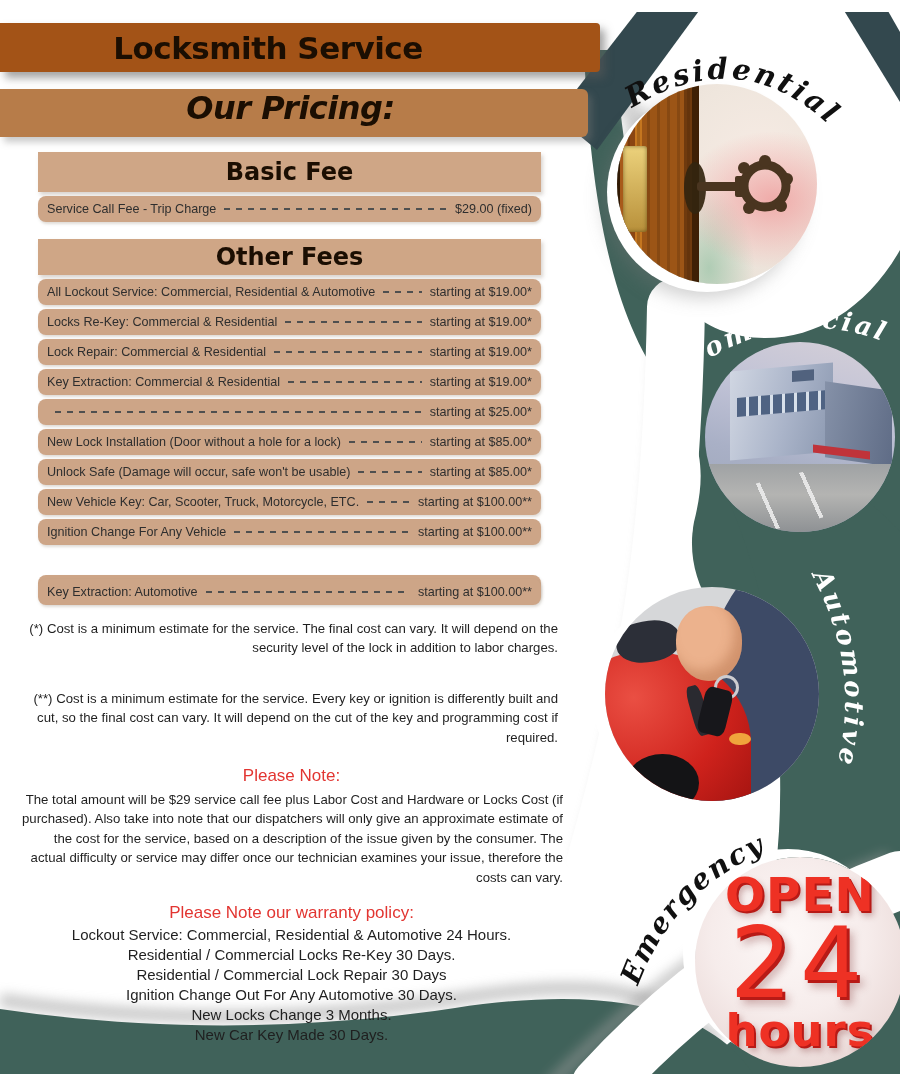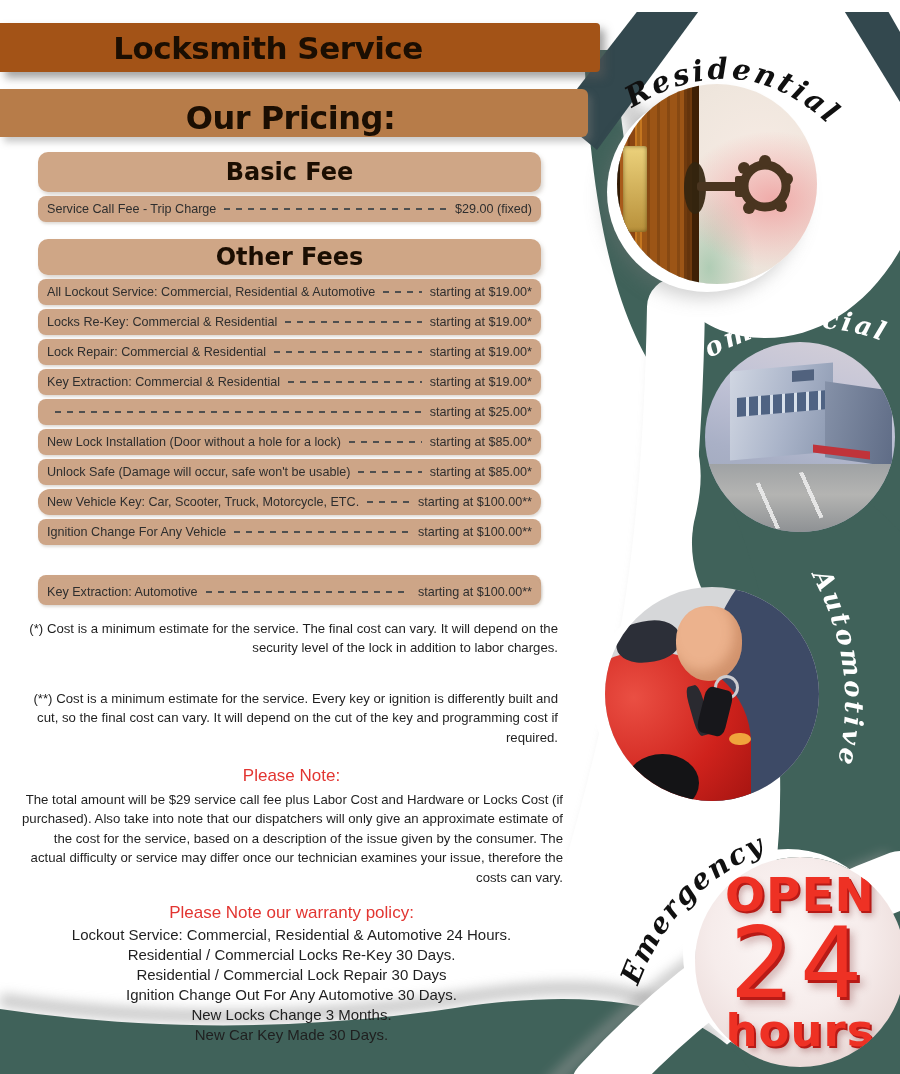--- a/index.html
+++ b/index.html
@@ -8,26 +8,26 @@
   svg{display:block;}
   .abs{position:absolute;}
 
   
   .banner1{left:0;top:11px;width:600px;height:49px;background:#a35317;border-radius:0 4px 4px 0;
            box-shadow:5px 6px 8px rgba(90,90,90,.55);display:flex;align-items:center;justify-content:center;
            padding-right:64px;box-sizing:border-box;}
   .banner1 span, .banner2 span{font-family:"DejaVu Sans",sans-serif;font-weight:800;color:#1b0e02;letter-spacing:-.5px;}
   .banner1 span{font-size:31px;}
   .banner2{left:0;top:77px;width:588px;height:48px;background:#b77c49;border-radius:0 6px 6px 0;
-           box-shadow:4px 5px 7px rgba(120,120,120,.4);display:flex;align-items:flex-end;justify-content:center;
-           padding-right:7px;box-sizing:border-box;}
+           box-shadow:4px 5px 7px rgba(120,120,120,.4);display:flex;align-items:flex-start;justify-content:center;
+           padding-right:7px;box-sizing:border-box;font-style:italic;}
   .banner2 span{font-size:32px;}
 
   
-  .feehead{left:38px;width:503px;background:#cfa686;border-radius:10px;display:flex;align-items:center;
+  .feehead{left:38px;width:503px;background:#cfa686;border-radius:0;display:flex;align-items:center;
            justify-content:center;box-shadow:2px 3px 4px rgba(150,135,120,.35);}
   .feehead span{font-family:"DejaVu Sans",sans-serif;font-weight:800;font-size:24px;color:#1b0e02;}
   .basic-head{top:140px;height:40px;}
   .other-head{top:227px;height:36px;}
   .feerow{left:38px;width:503px;height:26px;background:#cda587;border-radius:8px;display:flex;align-items:center;
           padding:0 9px;box-sizing:border-box;font-size:12.6px;color:#2e2e2e;box-shadow:1px 2px 3px rgba(150,135,120,.3);}
   .feerow .lbl{white-space:nowrap;}
   .feerow .price{white-space:nowrap;}
   .dashes{flex:1;height:2px;margin:0 8px;align-self:center;
           background:repeating-linear-gradient(90deg,#4f4f4f 0 6px,transparent 6px 12px);}
@@ -173,21 +173,21 @@
   <div class="abs feerow" style="top:417px;">
     <span class="lbl">New Lock Installation (Door without a hole for a lock)</span>
     <span class="dashes"></span>
     <span class="price">starting at $85.00*</span>
   </div>
   <div class="abs feerow" style="top:447px;">
     <span class="lbl">Unlock Safe (Damage will occur, safe won't be usable)</span>
     <span class="dashes"></span>
     <span class="price">starting at $85.00*</span>
   </div>
-  <div class="abs feerow" style="top:477px;border-radius:12px;">
+  <div class="abs feerow" style="top:477px;">
     <span class="lbl">New Vehicle Key: Car, Scooter, Truck, Motorcycle, ETC.</span>
     <span class="dashes"></span>
     <span class="price">starting at $100.00**</span>
   </div>
   <div class="abs feerow" style="top:507px;">
     <span class="lbl">Ignition Change For Any Vehicle</span>
     <span class="dashes"></span>
     <span class="price">starting at $100.00**</span>
   </div>
   <div class="abs feerow" style="top:563px;">

